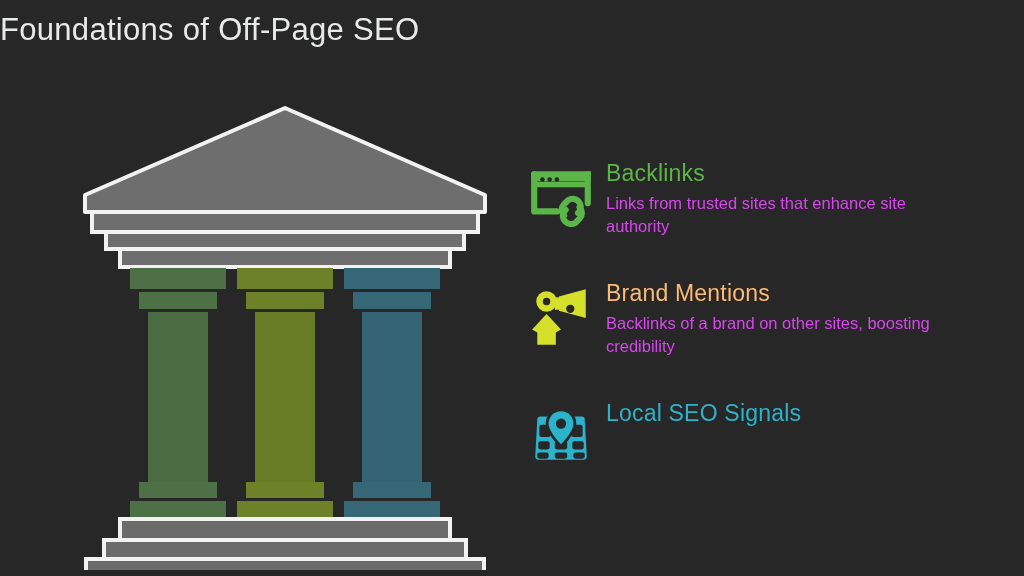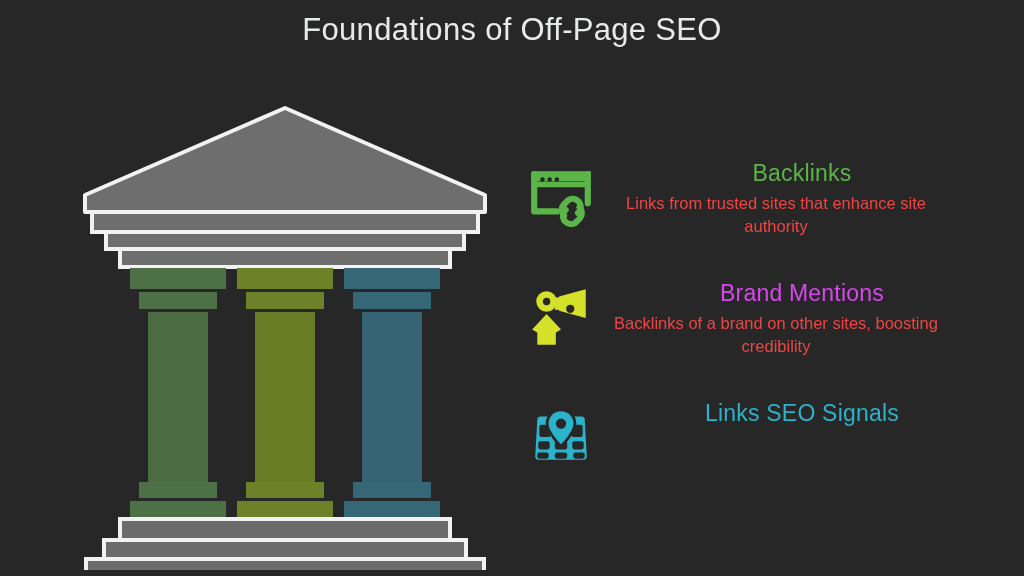--- a/index.html
+++ b/index.html
@@ -19,21 +19,21 @@
     inset: 0;
     background: #272727;
   }
 
   
   #title {
     position: absolute;
     top: 12px;
     left: 0;
     width: 1024px;
-    text-align: center;
+    text-align: left;
     font-size: 31px;
     font-weight: 400;
     letter-spacing: 0.3px;
     color: #e8eaea;
     white-space: nowrap;
   }
 
   
   #temple {
     position: absolute;
@@ -49,21 +49,20 @@
     left: 528px;
     top: 160px;
     width: 470px;
   }
   .feature {
     position: relative;
     display: flex;
     align-items: flex-start;
     margin-bottom: 34px;
     min-height: 86px;
-    text-align: center;
   }
   .feature-icon {
     flex: 0 0 66px;
     width: 66px;
     height: 66px;
     margin-right: 12px;
     margin-top: 4px;
     display: block;
   }
   .feature-body {
@@ -74,21 +73,21 @@
     font-size: 23px;
     font-weight: 400;
     line-height: 1.15;
     margin: 0 0 6px 0;
     letter-spacing: 0.2px;
     white-space: nowrap;
   }
   .feature-desc {
     font-size: 16.5px;
     line-height: 1.38;
-    color: #ef4444;
+    color: #d946ef;
     margin: 0;
     max-width: 340px;
   }
 </style>
 </head>
 <body>
 
 <div id="slide">
 
   <div id="title">Foundations of Off-Page SEO</div>
@@ -165,21 +164,21 @@
 
         <path d="M18 29 L4 44 L9 47 L9 59 L27 59 L27 47 L32 44 Z" fill="#d4e029"></path>
 
         <path d="M30 12 L56 5 L56 33 L30 26 Z" fill="#d4e029"></path>
 
         <rect x="26" y="13" width="6" height="12" fill="#d4e029"></rect>
 
         <circle cx="41" cy="24" r="4" fill="#272727"></circle>
       </svg>
       <div class="feature-body">
-        <div class="feature-heading" style="color:#d946ef">Brand Mentions</div>
+        <div class="feature-heading" style="color:#fdba74">Brand Mentions</div>
         <div class="feature-desc">Backlinks of a brand on other sites, boosting credibility</div>
       </div>
     </div>
 
     <div class="feature">
       <svg class="feature-icon" viewBox="0 0 64 64" xmlns="http://www.w3.org/2000/svg">
 
         <path d="M12 12 h40 a3 3 0 0 1 3 3 l2 36 a3 3 0 0 1 -3 3 h-44 a3 3 0 0 1 -3 -3 l2 -36 a3 3 0 0 1 3 -3 Z" fill="#2bb3cc"></path>
 
         <rect x="11" y="20" width="11" height="12" rx="2" fill="#272727"></rect>
@@ -190,18 +189,18 @@
         <rect x="43" y="36" width="11" height="8" rx="2" fill="#272727"></rect>
         <rect x="9" y="47" width="11" height="6" rx="2" fill="#272727"></rect>
         <rect x="26" y="47" width="12" height="6" rx="2" fill="#272727"></rect>
         <rect x="44" y="47" width="11" height="6" rx="2" fill="#272727"></rect>
 
         <path d="M32 4 c-8.2 0 -14.8 6.5 -14.8 14.6 c0 10.2 14.8 24.4 14.8 24.4 s14.8 -14.2 14.8 -24.4 C46.8 10.5 40.2 4 32 4 Z" fill="#272727"></path>
         <path d="M32 7 c-6.7 0 -12.1 5.3 -12.1 11.9 c0 8.3 12.1 20.1 12.1 20.1 s12.1 -11.8 12.1 -20.1 C44.1 12.3 38.7 7 32 7 Z" fill="#2bb3cc"></path>
         <circle cx="32" cy="19" r="5" fill="#272727"></circle>
       </svg>
       <div class="feature-body">
-        <div class="feature-heading" style="color:#2bb3cc">Links SEO Signals</div>
+        <div class="feature-heading" style="color:#2bb3cc">Local SEO Signals</div>
       </div>
     </div>
 
   </div>
 </div>
 
 </body></html>

